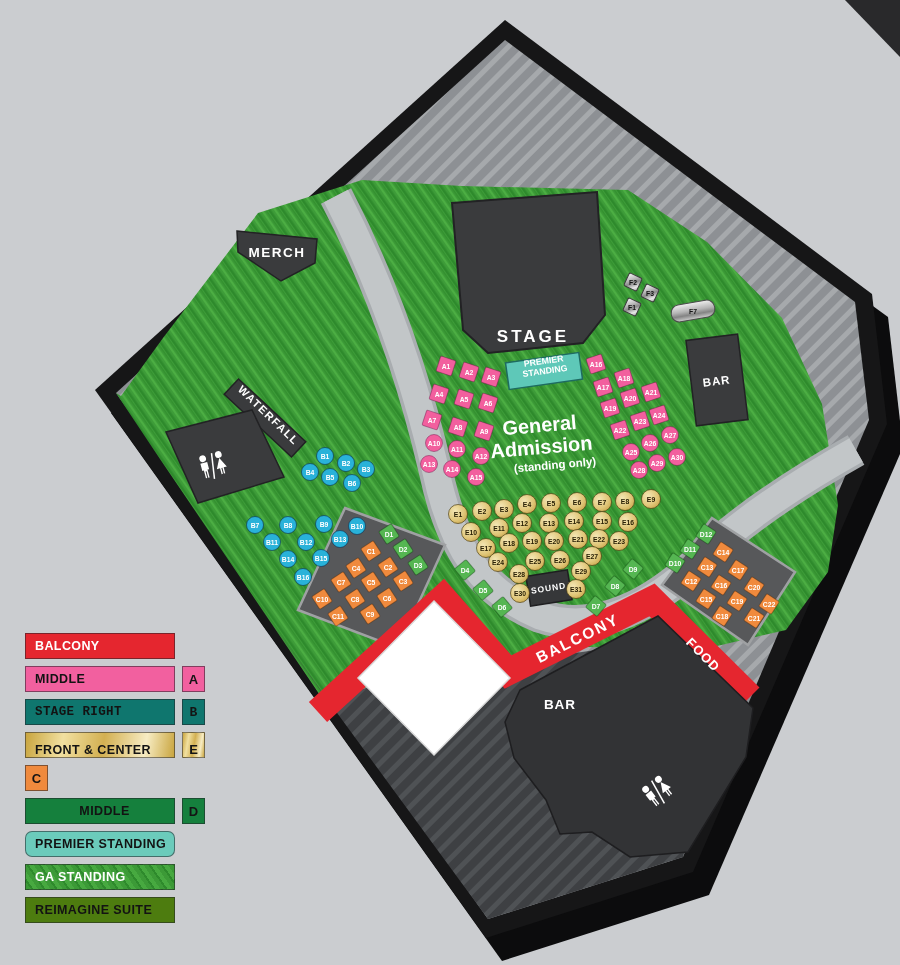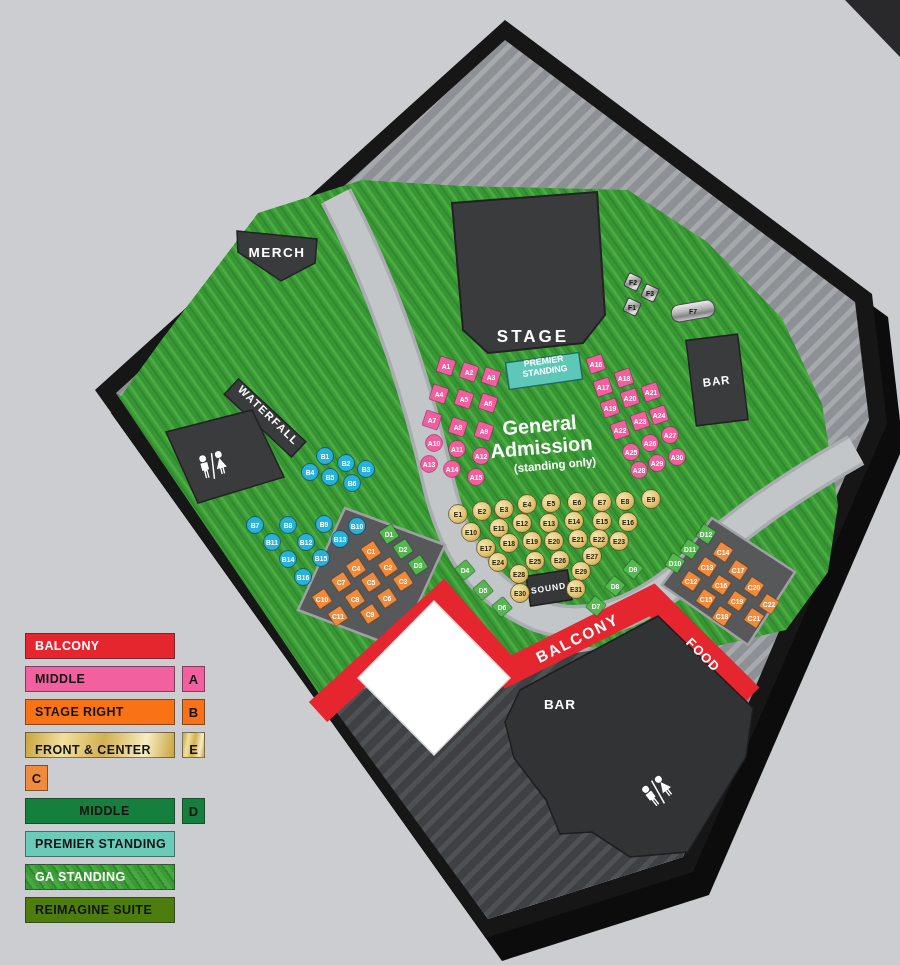--- a/index.html
+++ b/index.html
@@ -27,24 +27,24 @@
   .lg-row{display:flex;gap:7px;height:26px;margin-bottom:7px;}
   .lg-sw{width:150px;height:26px;box-sizing:border-box;border:1px solid rgba(35,35,40,.55);
          display:flex;align-items:center;}
   .lg-badge{width:23px;height:26px;box-sizing:border-box;border:1px solid rgba(35,35,40,.55);
             display:flex;align-items:center;justify-content:center;
             font-weight:bold;font-size:13px;color:#141414;}
   .lg-label{font-weight:bold;font-size:12.5px;letter-spacing:.4px;color:#131313;padding-left:9px;white-space:nowrap;}
   .lg-label.light{color:#fff;}
   .sw-red{background:#e5262f;}
   .sw-pink{background:#f2609f;}
-  .sw-cyan{background:#f97316;}
+  .sw-cyan{background:#0f766e;font-family:Liberation Mono, monospace;}
   .sw-orange{background:#f08a3d;}
   .sw-green{background:#15803d;justify-content:center;}
-  .sw-teal{background:#6bcbbb;}
+  .sw-teal{background:#6bcbbb;border-radius:7px;}
   .sw-white{background:#4d7c0f;}
   .sw-silver{background:linear-gradient(100deg,#e3e3e3 0%,#fafafa 14%,#8f8f8f 42%,#e0e0e0 68%,#828282 100%);}
   .sw-gold{background:linear-gradient(100deg,#c9a53f 0%,#f1e0a0 25%,#d3b052 52%,#f7ecc3 80%,#c9a53f 100%);align-items:flex-end;}
   .sw-grass{background:repeating-linear-gradient(55deg,#3c9a37 0 4px,#2e8a2c 4px 6px,#47a940 6px 10px);}
 </style>
 </head>
 <body>
 
 <div id="page">
 

